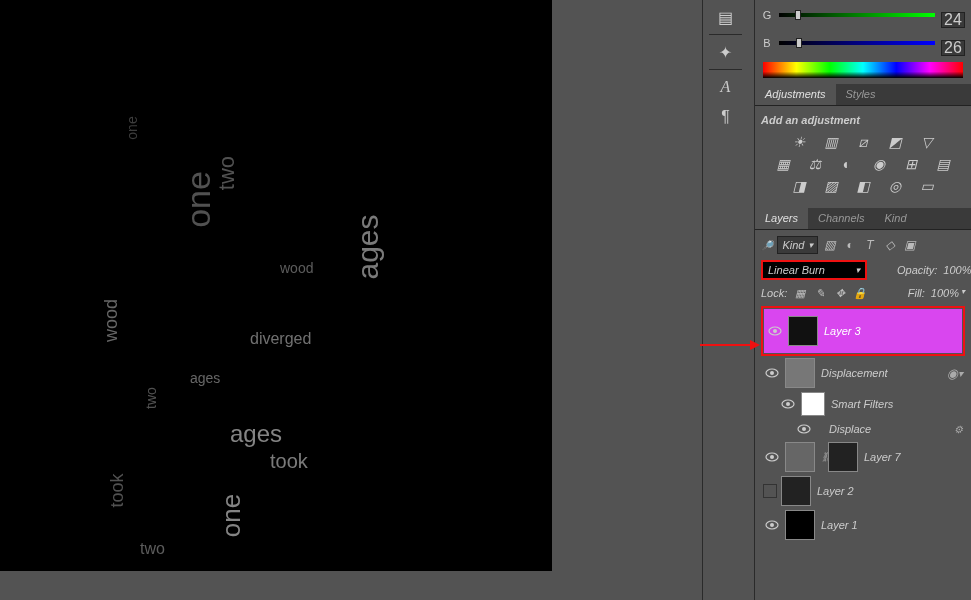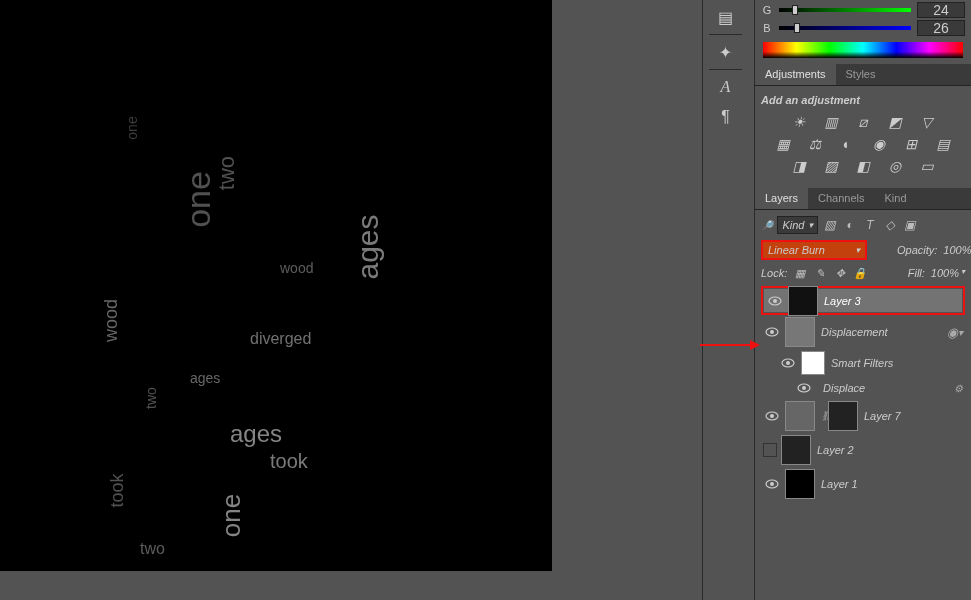--- a/index.html
+++ b/index.html
@@ -17,63 +17,63 @@
 
 
 .color-panel { padding: 0 6px 6px 6px; }
 .rgb-row { display: flex; align-items: center; gap: 6px; margin: 2px 0; }
 .rgb-row .letter { width: 12px; color: #ccc; text-align: center; }
 .rgb-row .slider { flex: 1; height: 10px; position: relative; }
 .rgb-row .slider .track { position: absolute; top: 3px; left: 0; right: 0; height: 4px; }
 .rgb-row .slider.g .track { background: linear-gradient(to right, #000, #0f0); }
 .rgb-row .slider.b .track { background: linear-gradient(to right, #000, #00f); }
 .rgb-row .slider .thumb { position: absolute; top: 0; width: 6px; height: 10px; background: #ccc; border: 1px solid #222; }
-.rgb-row input { width: 48px; height: 16px; background: #3a3a3a; border: 1px solid #222; color: #ccc; text-align: center; font-size: 14px; }
+.rgb-row input { width: 24px; height: 16px; background: #3a3a3a; border: 1px solid #222; color: #ccc; text-align: center; font-size: 16px; margin-top: 10px; }
 .spectrum { height: 16px; margin: 6px 2px 0 2px; background: linear-gradient(to right, red, yellow, lime, cyan, blue, magenta, red); position: relative; }
 .spectrum::before { content:""; position:absolute; inset:0; background: linear-gradient(to top, #000 0%, transparent 40%); }
 
 
 .tabs { display: flex; background: #3a3a3a; height: 22px; border-bottom: 1px solid #222; }
-.tab { padding: 4px 10px; color: #999; cursor: pointer; }
+.tab { padding: 4px 10px; color: #999; cursor: pointer; font-style: italic; }
 .tab.active { background: #535353; color: #e0e0e0; }
 .panel-body { padding: 8px 6px; font-style: italic; }
 
 .adjust-title { font-weight: bold; margin-bottom: 8px; }
 .adjust-row { display: flex; gap: 14px; justify-content: center; margin: 6px 0; }
 .adjust-row .ic { width: 18px; height: 16px; display: flex; align-items: center; justify-content: center; color: #ccc; font-size: 14px; }
 
 
 .layers-panel .panel-body { padding: 6px; }
 .filter-row { display: flex; align-items: center; gap: 4px; margin-bottom: 6px; }
 .kind-select { height: 18px; background: #3a3a3a; border: 1px solid #222; display: flex; align-items: center; padding: 0 4px; gap: 2px; }
 .kind-select .arr { margin-left: 2px; font-size: 9px; }
 .filter-row .fic { width: 16px; height: 16px; display:flex; align-items:center; justify-content:center; color:#bbb; font-size:12px; }
 
 .blend-row { display: flex; align-items: center; gap: 6px; margin-bottom: 6px; }
-.blend-select { flex: 0 0 106px; height: 20px; background: #c2410c; border: 2px solid #e11; display: flex; align-items: center; justify-content: space-between; padding: 0 5px; }
+.blend-select { flex: 0 0 106px; height: 20px; background: #000000; border: 2px solid #e11; display: flex; align-items: center; justify-content: space-between; padding: 0 5px; }
 .blend-select .arr { font-size: 9px; }
 .opacity-label { color: #ccc; margin-left: 24px; }
 .opacity-val { display: flex; gap: 2px; }
 .opacity-val .arr { font-size: 8px; }
 
 .lock-row { display: flex; align-items: center; gap: 6px; margin-bottom: 6px; }
 .lock-row .lic { width: 14px; height: 14px; display:flex; align-items:center; justify-content:center; font-size:11px; color:#bbb; }
 .lock-row .fill-label { margin-left: auto; }
 
 .layers-list { }
 .layer-row { display: flex; align-items: center; min-height: 28px; padding: 2px 2px; }
 .layer-row .vis { width: 18px; height: 18px; display: flex; align-items: center; justify-content: center; margin-right: 4px; }
 .layer-row .vis svg { width: 14px; height: 10px; }
 .layer-row .indent { width: 16px; }
 .layer-row .thumb { width: 30px; height: 30px; background: #222; border: 1px solid #888; margin-right: 6px; display:flex; align-items:center; justify-content:center; font-size:9px; color:#888; overflow:hidden; }
 .layer-row .thumb.mask { margin-left: -3px; }
 .layer-row .link { width: 10px; font-size: 9px; color: #bbb; }
 .layer-row .name { flex: 1; }
 .layer-row.selected { border: 2px solid #e11; padding: 1px 1px; }
-.layer-row.selected .inner { background: #737373; display:flex; align-items:center; width:100%; height:23px; padding:0 2px; }
+.layer-row.selected .inner { background: #d946ef; display:flex; align-items:center; width:100%; height:44px; padding:0 2px; }
 .layer-row.selected .name { color: #fff; }
 .layer-row .fx { font-size: 13px; color: #aaa; margin-left: 4px; }
 .layer-row .tog { margin-left: auto; font-size: 10px; color:#aaa; }
 
 .arrow-annot { position: absolute; left: 700px; top: 339px; width: 60px; height: 12px; pointer-events:none; }
 
 .checker { background-image: linear-gradient(45deg,#bbb 25%,transparent 25%),linear-gradient(-45deg,#bbb 25%,transparent 25%),linear-gradient(45deg,transparent 75%,#bbb 75%),linear-gradient(-45deg,transparent 75%,#bbb 75%); background-size:10px 10px; background-position:0 0,0 5px,5px -5px,-5px 0; background-color:#fff; }
 .eye { fill:none; stroke:#ccc; stroke-width:1.2; }
 </style>
 </head>
@@ -248,21 +248,21 @@
 
         <div class="layer-row" style="min-height:22px">
           <span class="indent"></span>
             <span class="indent"></span>
           <span class="vis">
               <svg viewBox="0 0 14 10">
                 <ellipse class="eye" cx="7" cy="5" rx="6" ry="4"></ellipse>
                 <circle cx="7" cy="5" r="2" fill="#ccc"></circle>
               </svg>
             </span>
-          <span class="name" style="margin-left:6px">Displace</span>
+          <span class="name" style="margin-left:12px">Displace</span>
           <span class="tog">⚙</span>
         </div>
 
 
         <div class="layer-row">
           <span class="vis">
               <svg viewBox="0 0 14 10">
                 <ellipse class="eye" cx="7" cy="5" rx="6" ry="4"></ellipse>
                 <circle cx="7" cy="5" r="2" fill="#ccc"></circle>
               </svg>

